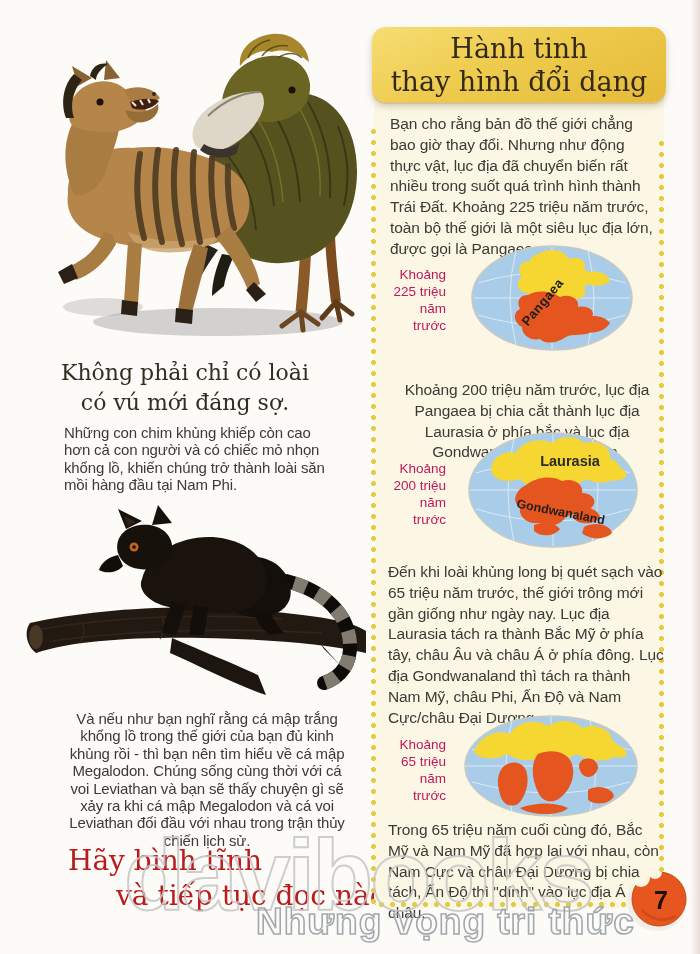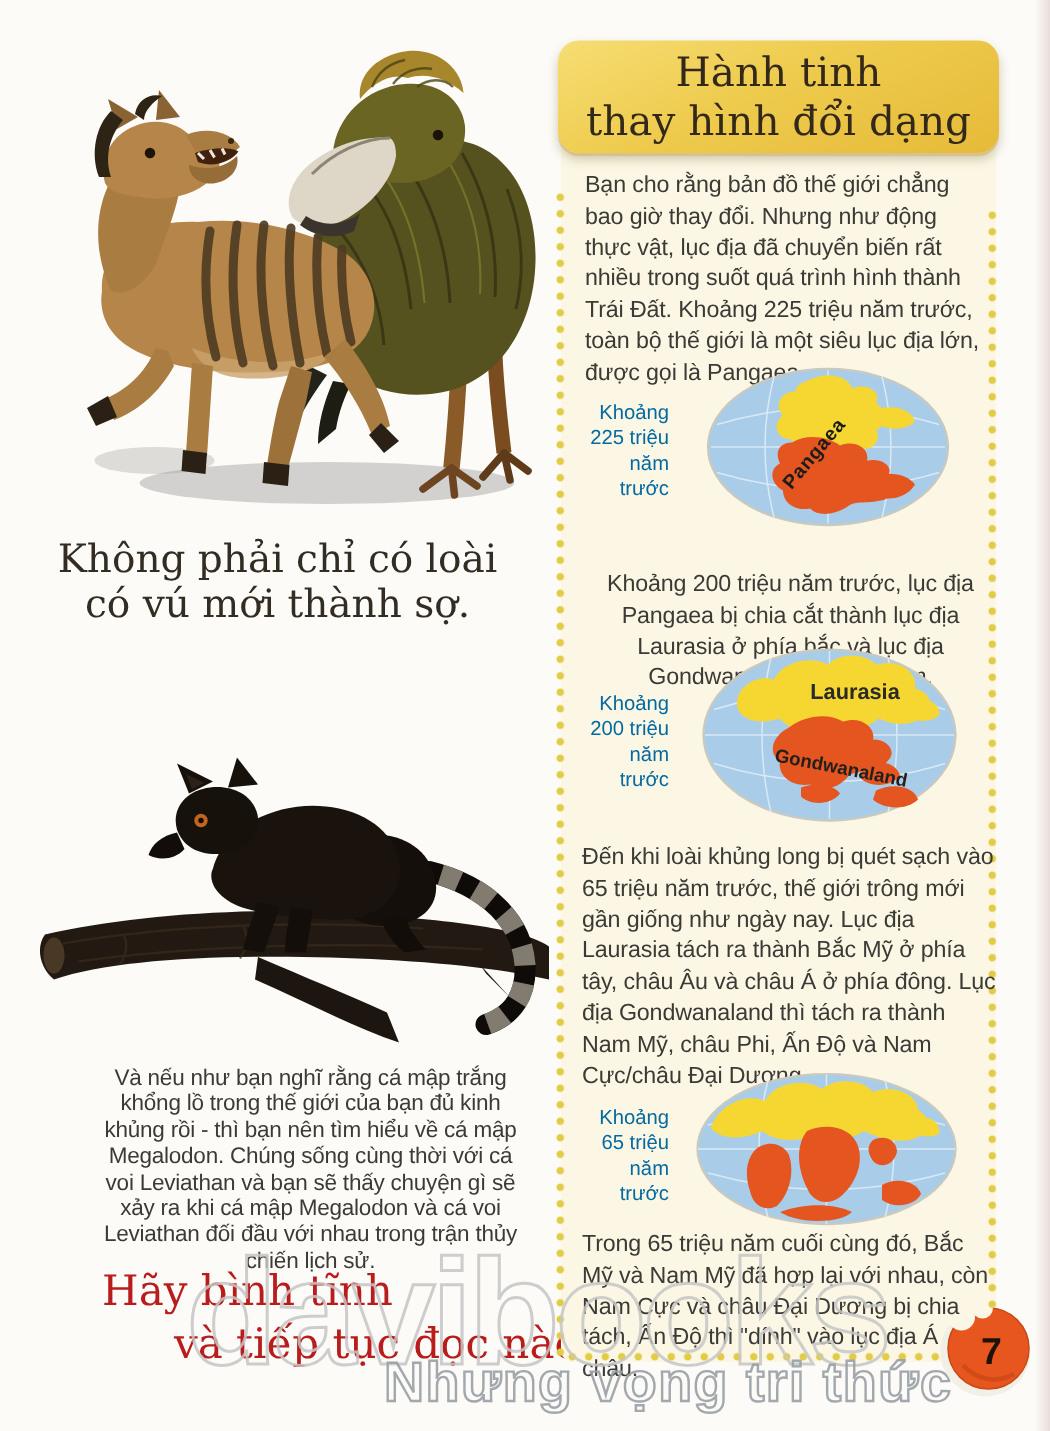--- a/index.html
+++ b/index.html
@@ -5,21 +5,21 @@
   html,body{margin:0;padding:0;background:#e9e7e2;}
   .page{
     position:relative;width:700px;height:954px;margin:0 auto;
     background:#fcfbf7;overflow:hidden;
     font-family:"Liberation Sans",sans-serif;
   }
   .abs{position:absolute;}
   
   .serif-head{
     font-family:"DejaVu Serif",serif;color:#322c22;
-    text-align:center;line-height:30px;font-size:26px;
+    text-align:center;line-height:30px;font-size:22px;
   }
   .left-para{
     font-size:15px;line-height:17.4px;color:#3c3a36;margin:0;
     letter-spacing:-0.15px;
   }
   .hand2{
     font-family:"DejaVu Serif",serif;color:#b91c1c;font-size:28px;white-space:nowrap;
   }
   
   .panel-bg{
@@ -44,21 +44,21 @@
   }
   .title-box .tl{
     font-family:"DejaVu Serif",serif;font-size:27px;line-height:33px;color:#33291a;
   }
   .title-box .tl:first-child{margin-top:5px;}
   .panel-para{
     font-size:15.5px;line-height:20.8px;color:#3b3a36;margin:0;
     letter-spacing:-0.1px;
   }
   .globe-cap{
-    font-size:13.5px;line-height:17px;color:#0369a1;text-align:right;
+    font-size:13.5px;line-height:17px;color:#be185d;text-align:right;
   }
   
   .wm{
     color:transparent;font-weight:bold;pointer-events:none;z-index:40;
     font-family:"Liberation Sans",sans-serif;white-space:nowrap;
   }
   #wm-name{
     left:124px;top:818px;font-size:100px;letter-spacing:-3px;
     -webkit-text-stroke:2px #c6c6c6;opacity:.85;
   }
@@ -145,23 +145,24 @@
     <path d="M70,80 L64,60 L84,72 Z" fill="#8a6334"></path>
     <path d="M96,74 L98,54 L112,72 Z" fill="#8a6334"></path>
     <path d="M58,112 C52,96 56,78 66,68 L74,74 C64,86 62,100 66,112 Z" fill="#2e2415"></path>
     <path d="M82,70 C84,60 92,56 100,58 C94,62 88,68 88,74 Z" fill="#2e2415"></path>
     <circle cx="92" cy="96" r="3.5" fill="#1e1309"></circle>
     <circle cx="146" cy="88" r="2" fill="#3a2712"></circle>
   </svg>
 
   <div class="abs serif-head" style="left:20px;top:358px;width:330px;">
     <div>Không phải chỉ có loài</div>
-    <div>có vú mới thành sợ.</div>
-  </div>
-
+    <div>có vú mới đáng sợ.</div>
+  </div>
+
+  <p class="abs left-para" style="left:64px;top:424px;width:272px;">Những con chim khủng khiếp còn cao hơn cả con người và có chiếc mỏ nhọn khổng lồ, khiến chúng trở thành loài săn mồi hàng đầu tại Nam Phi.</p>
 
   <svg class="abs" style="left:22px;top:505px;" width="348" height="202" viewBox="0 0 348 202">
 
     <path d="M8,118 C70,104 160,98 240,106 C292,110 330,116 344,126 L344,148 C300,138 240,134 180,133 C110,132 50,136 14,148 C4,140 2,126 8,118 Z" fill="#221a12"></path>
     <g stroke="#3a2c1e" stroke-width="1.5" opacity="0.7" fill="none">
       <path d="M20,124 C90,112 180,108 260,114"></path>
       <path d="M30,136 C100,126 200,122 300,128"></path>
       <path d="M60,118 C64,124 62,132 58,138"></path>
       <path d="M140,112 C144,120 142,128 138,134"></path>
     </g>

